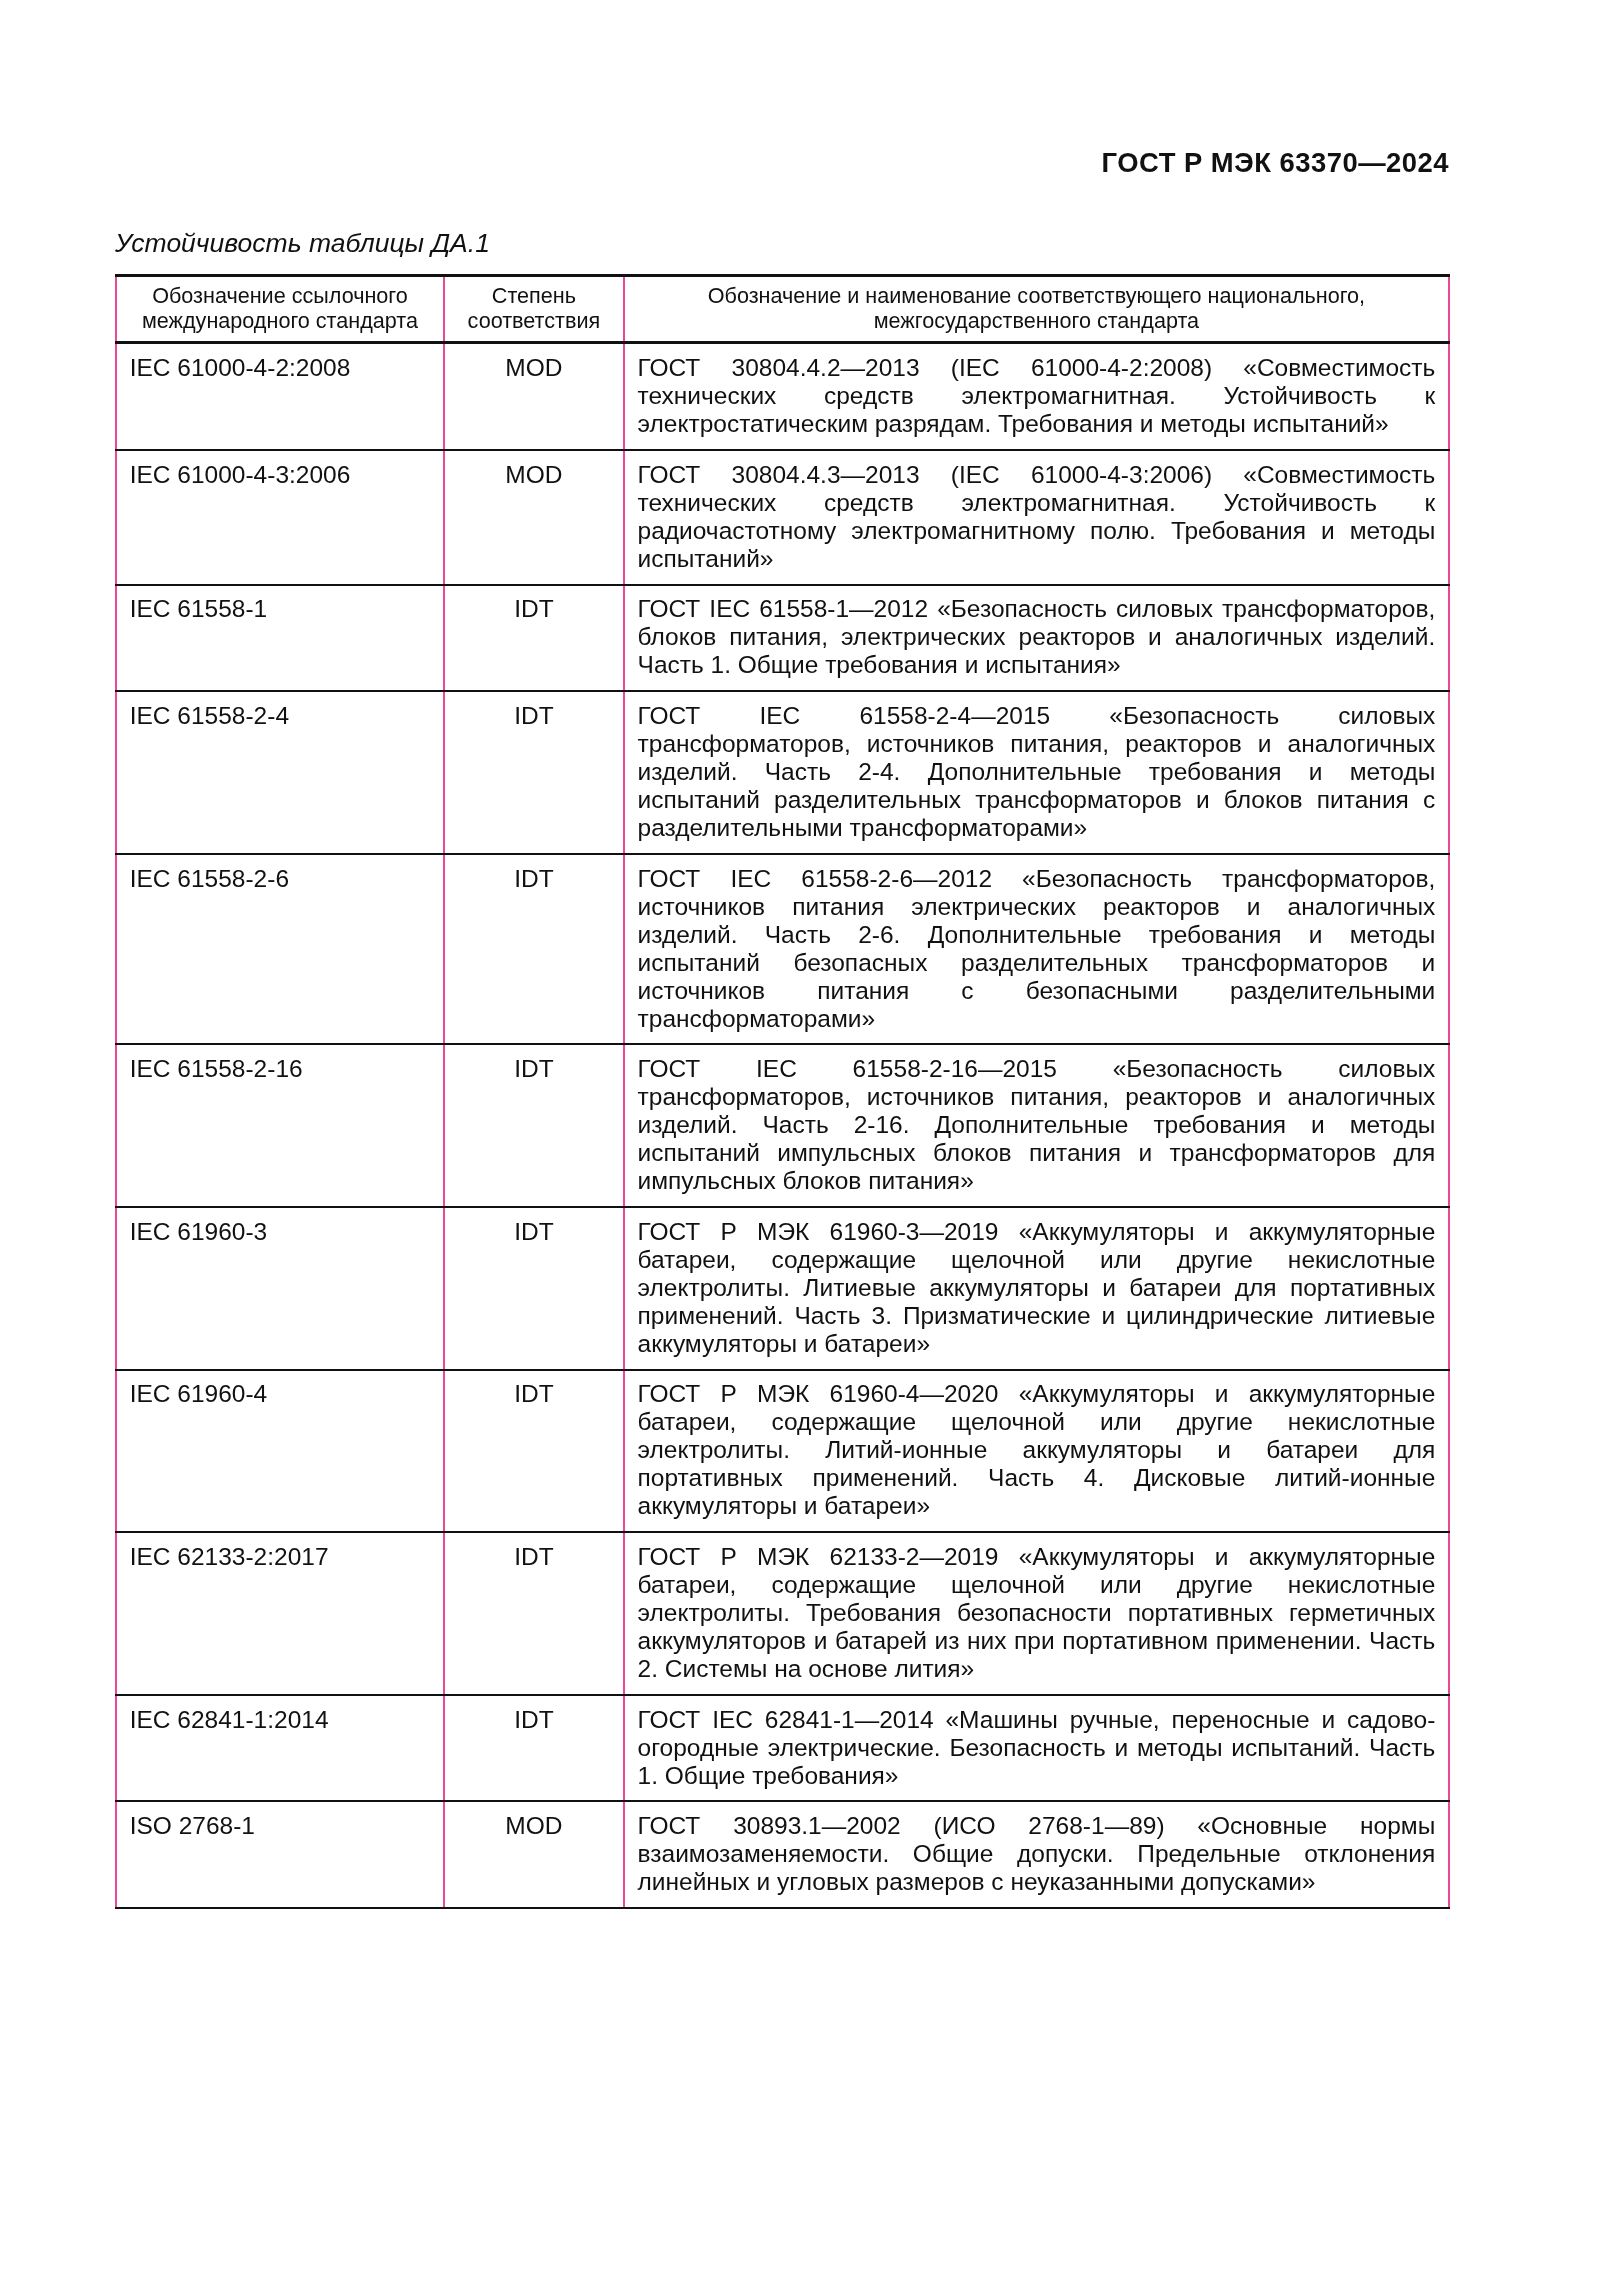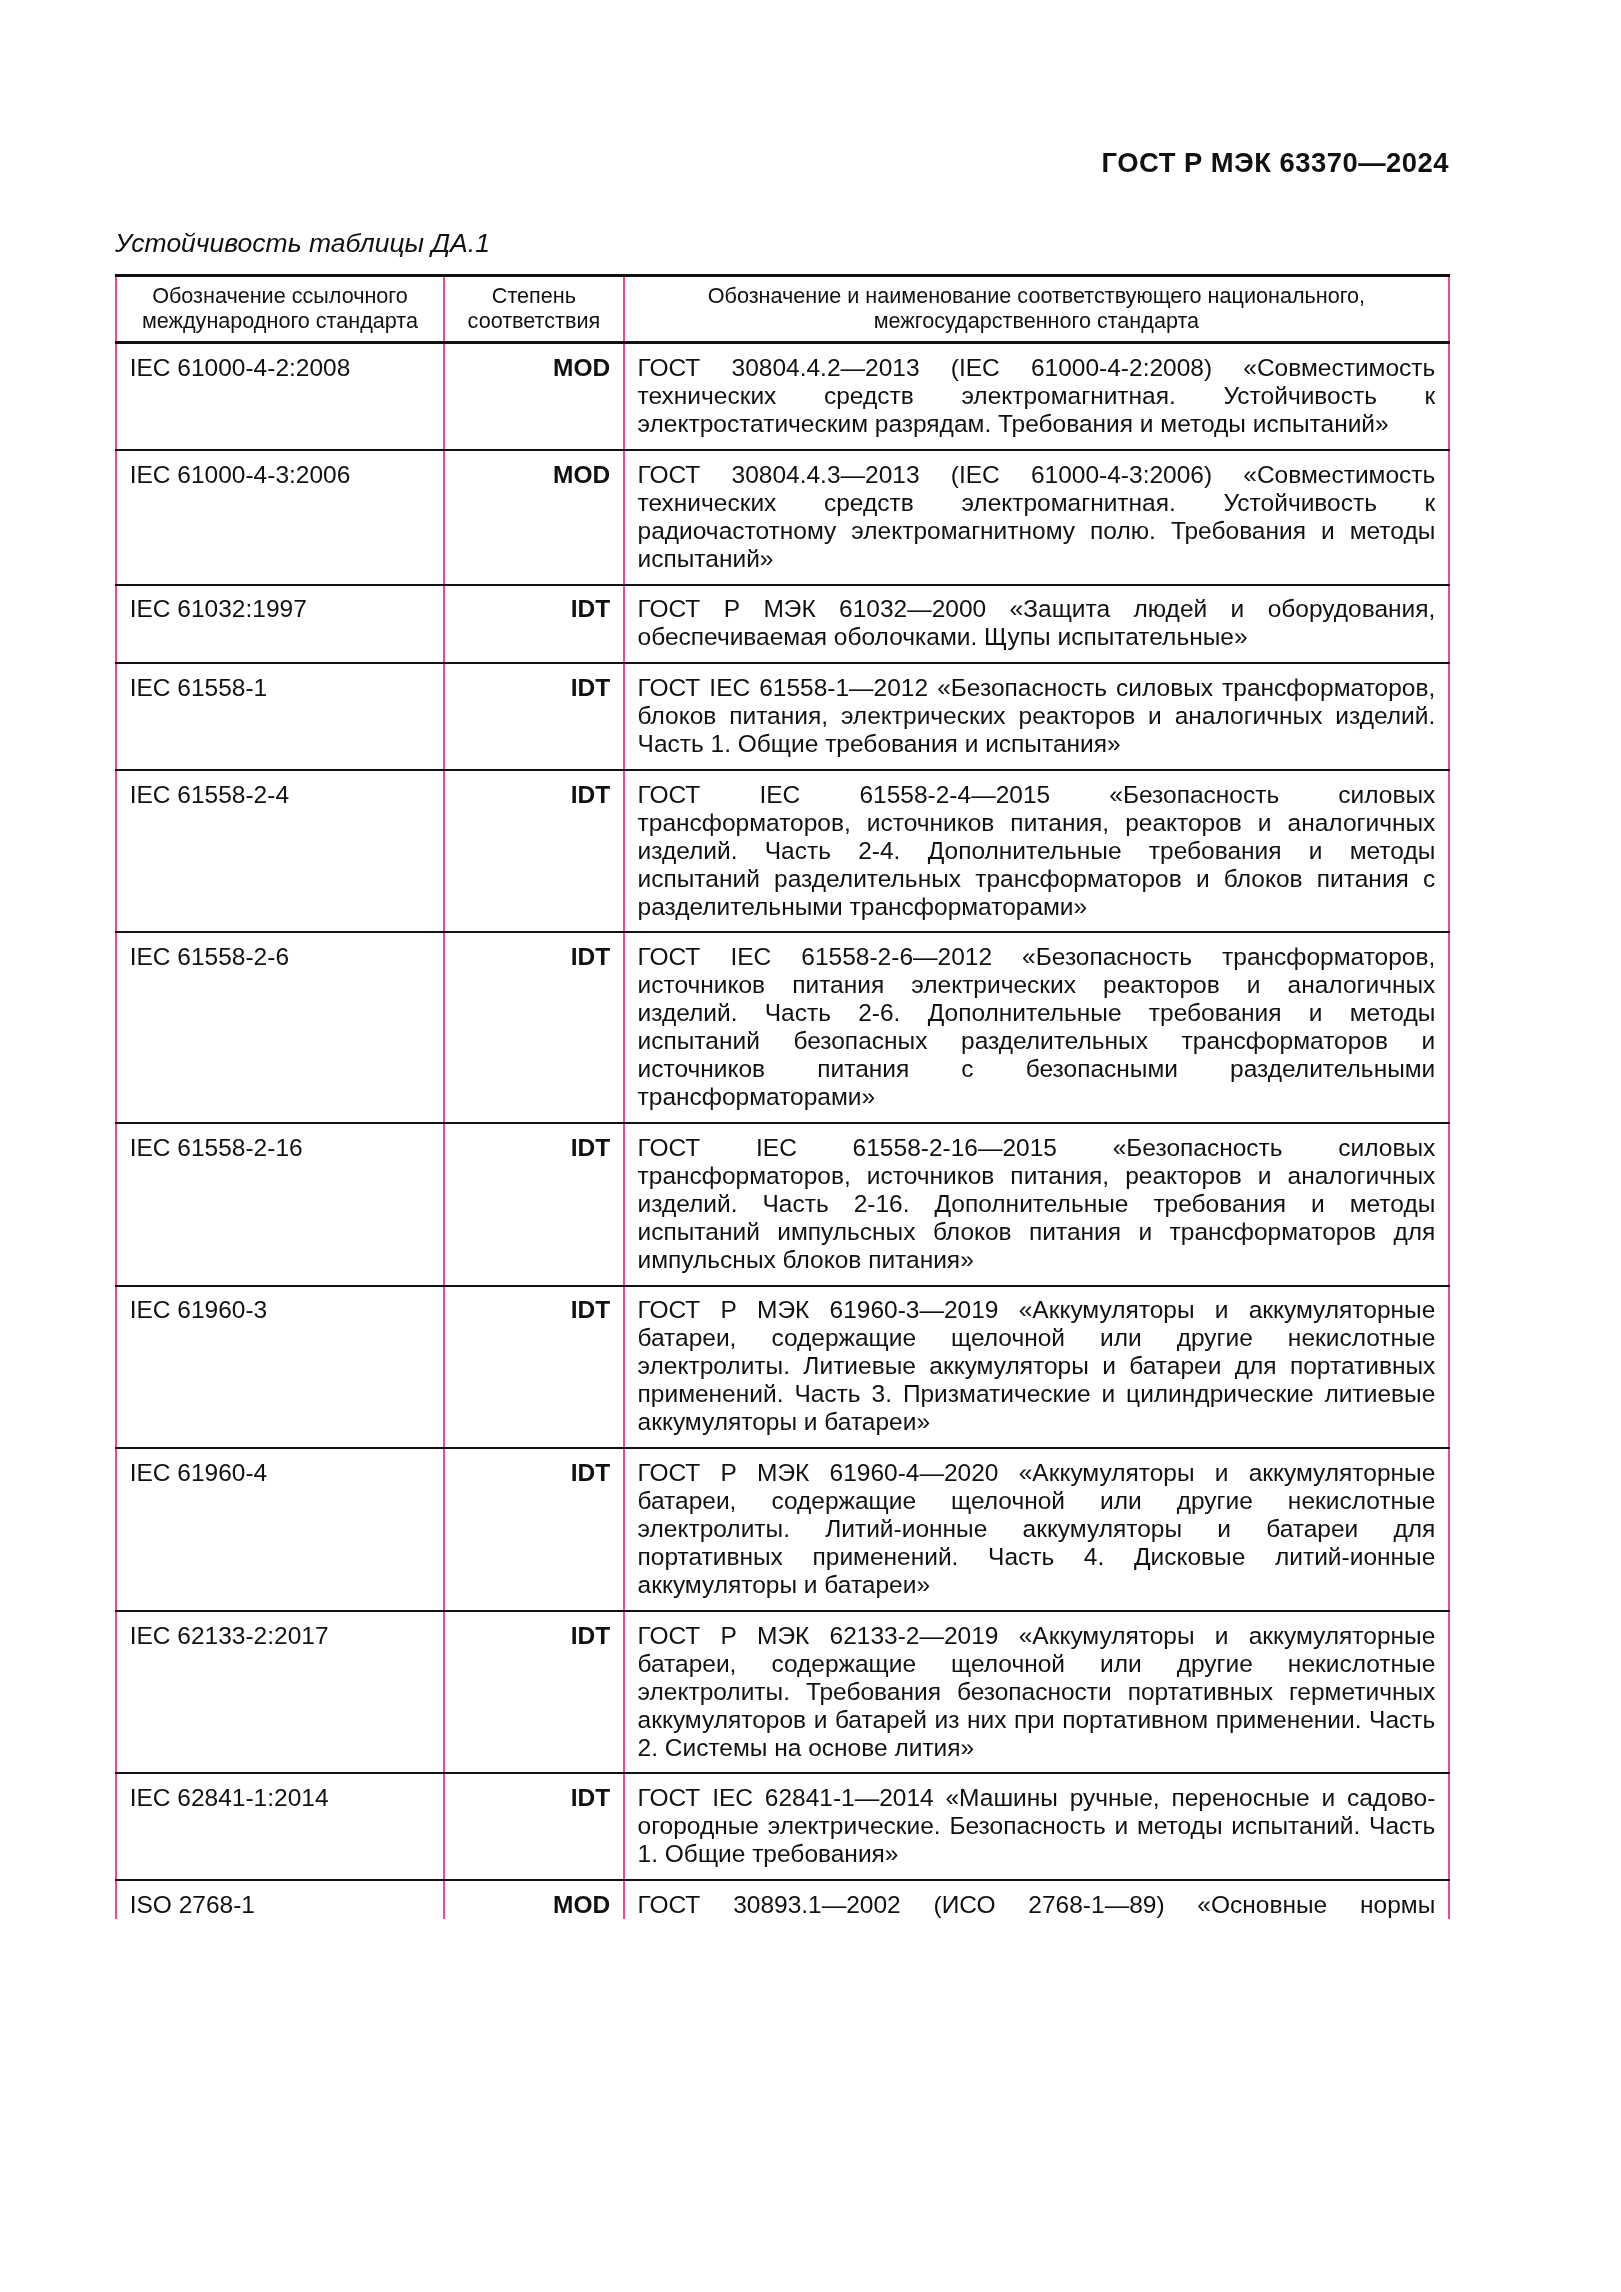--- a/index.html
+++ b/index.html
@@ -60,21 +60,21 @@
     border-bottom: 3.9px solid #111111;
   }
   table.std-table tbody td {
     font-size: 24.5px;
     line-height: 28px;
     padding: 9.8px 12.7px 10.8px 12.7px;
     border-top: 2.9px solid #111111;
     border-bottom: 2.9px solid #111111;
   }
   td.c-ref  { text-align: left; padding-left: 16.7px; }
-  td.c-deg  { text-align: right; font-weight: bold; }
+  td.c-deg  { text-align: center; }
   td.c-name { text-align: justify; }
   td.c-name.centered { text-align: center; }
   .page-number {
     position: absolute;
     top: 2062px;
     right: 182px;
     font-size: 28px;
     line-height: 29px;
   }
 </style>
@@ -103,25 +103,20 @@
     <tbody id="table-body">
         <tr>
     <td class="c-ref">IEC 61000-4-2:2008</td>
     <td class="c-deg">MOD</td>
     <td class="c-name">ГОСТ 30804.4.2—2013 (IEC 61000-4-2:2008) «Совместимость технических средств электромагнитная. Устойчивость к электростатическим разрядам. Требования и методы испытаний»</td>
   </tr>
         <tr>
     <td class="c-ref">IEC 61000-4-3:2006</td>
     <td class="c-deg">MOD</td>
     <td class="c-name">ГОСТ 30804.4.3—2013 (IEC 61000-4-3:2006) «Совместимость технических средств электромагнитная. Устойчивость к радиочастотному электромагнитному полю. Требования и методы испытаний»</td>
-  </tr>
-        <tr>
-    <td class="c-ref">IEC 61032:1997</td>
-    <td class="c-deg">IDT</td>
-    <td class="c-name">ГОСТ Р МЭК 61032—2000 «Защита людей и оборудования, обеспечиваемая оболочками. Щупы испытательные»</td>
   </tr>
         <tr>
     <td class="c-ref">IEC 61558-1</td>
     <td class="c-deg">IDT</td>
     <td class="c-name">ГОСТ IEC 61558-1—2012 «Безопасность силовых трансформаторов, блоков питания, электрических реакторов и аналогичных изделий. Часть 1. Общие требования и испытания»</td>
   </tr>
         <tr>
     <td class="c-ref">IEC 61558-2-4</td>
     <td class="c-deg">IDT</td>
     <td class="c-name">ГОСТ IEC 61558-2-4—2015 «Безопасность силовых трансформаторов, источников питания, реакторов и аналогичных изделий. Часть 2-4. Дополнительные требования и методы испытаний разделительных трансформаторов и блоков питания с разделительными трансформаторами»</td>

